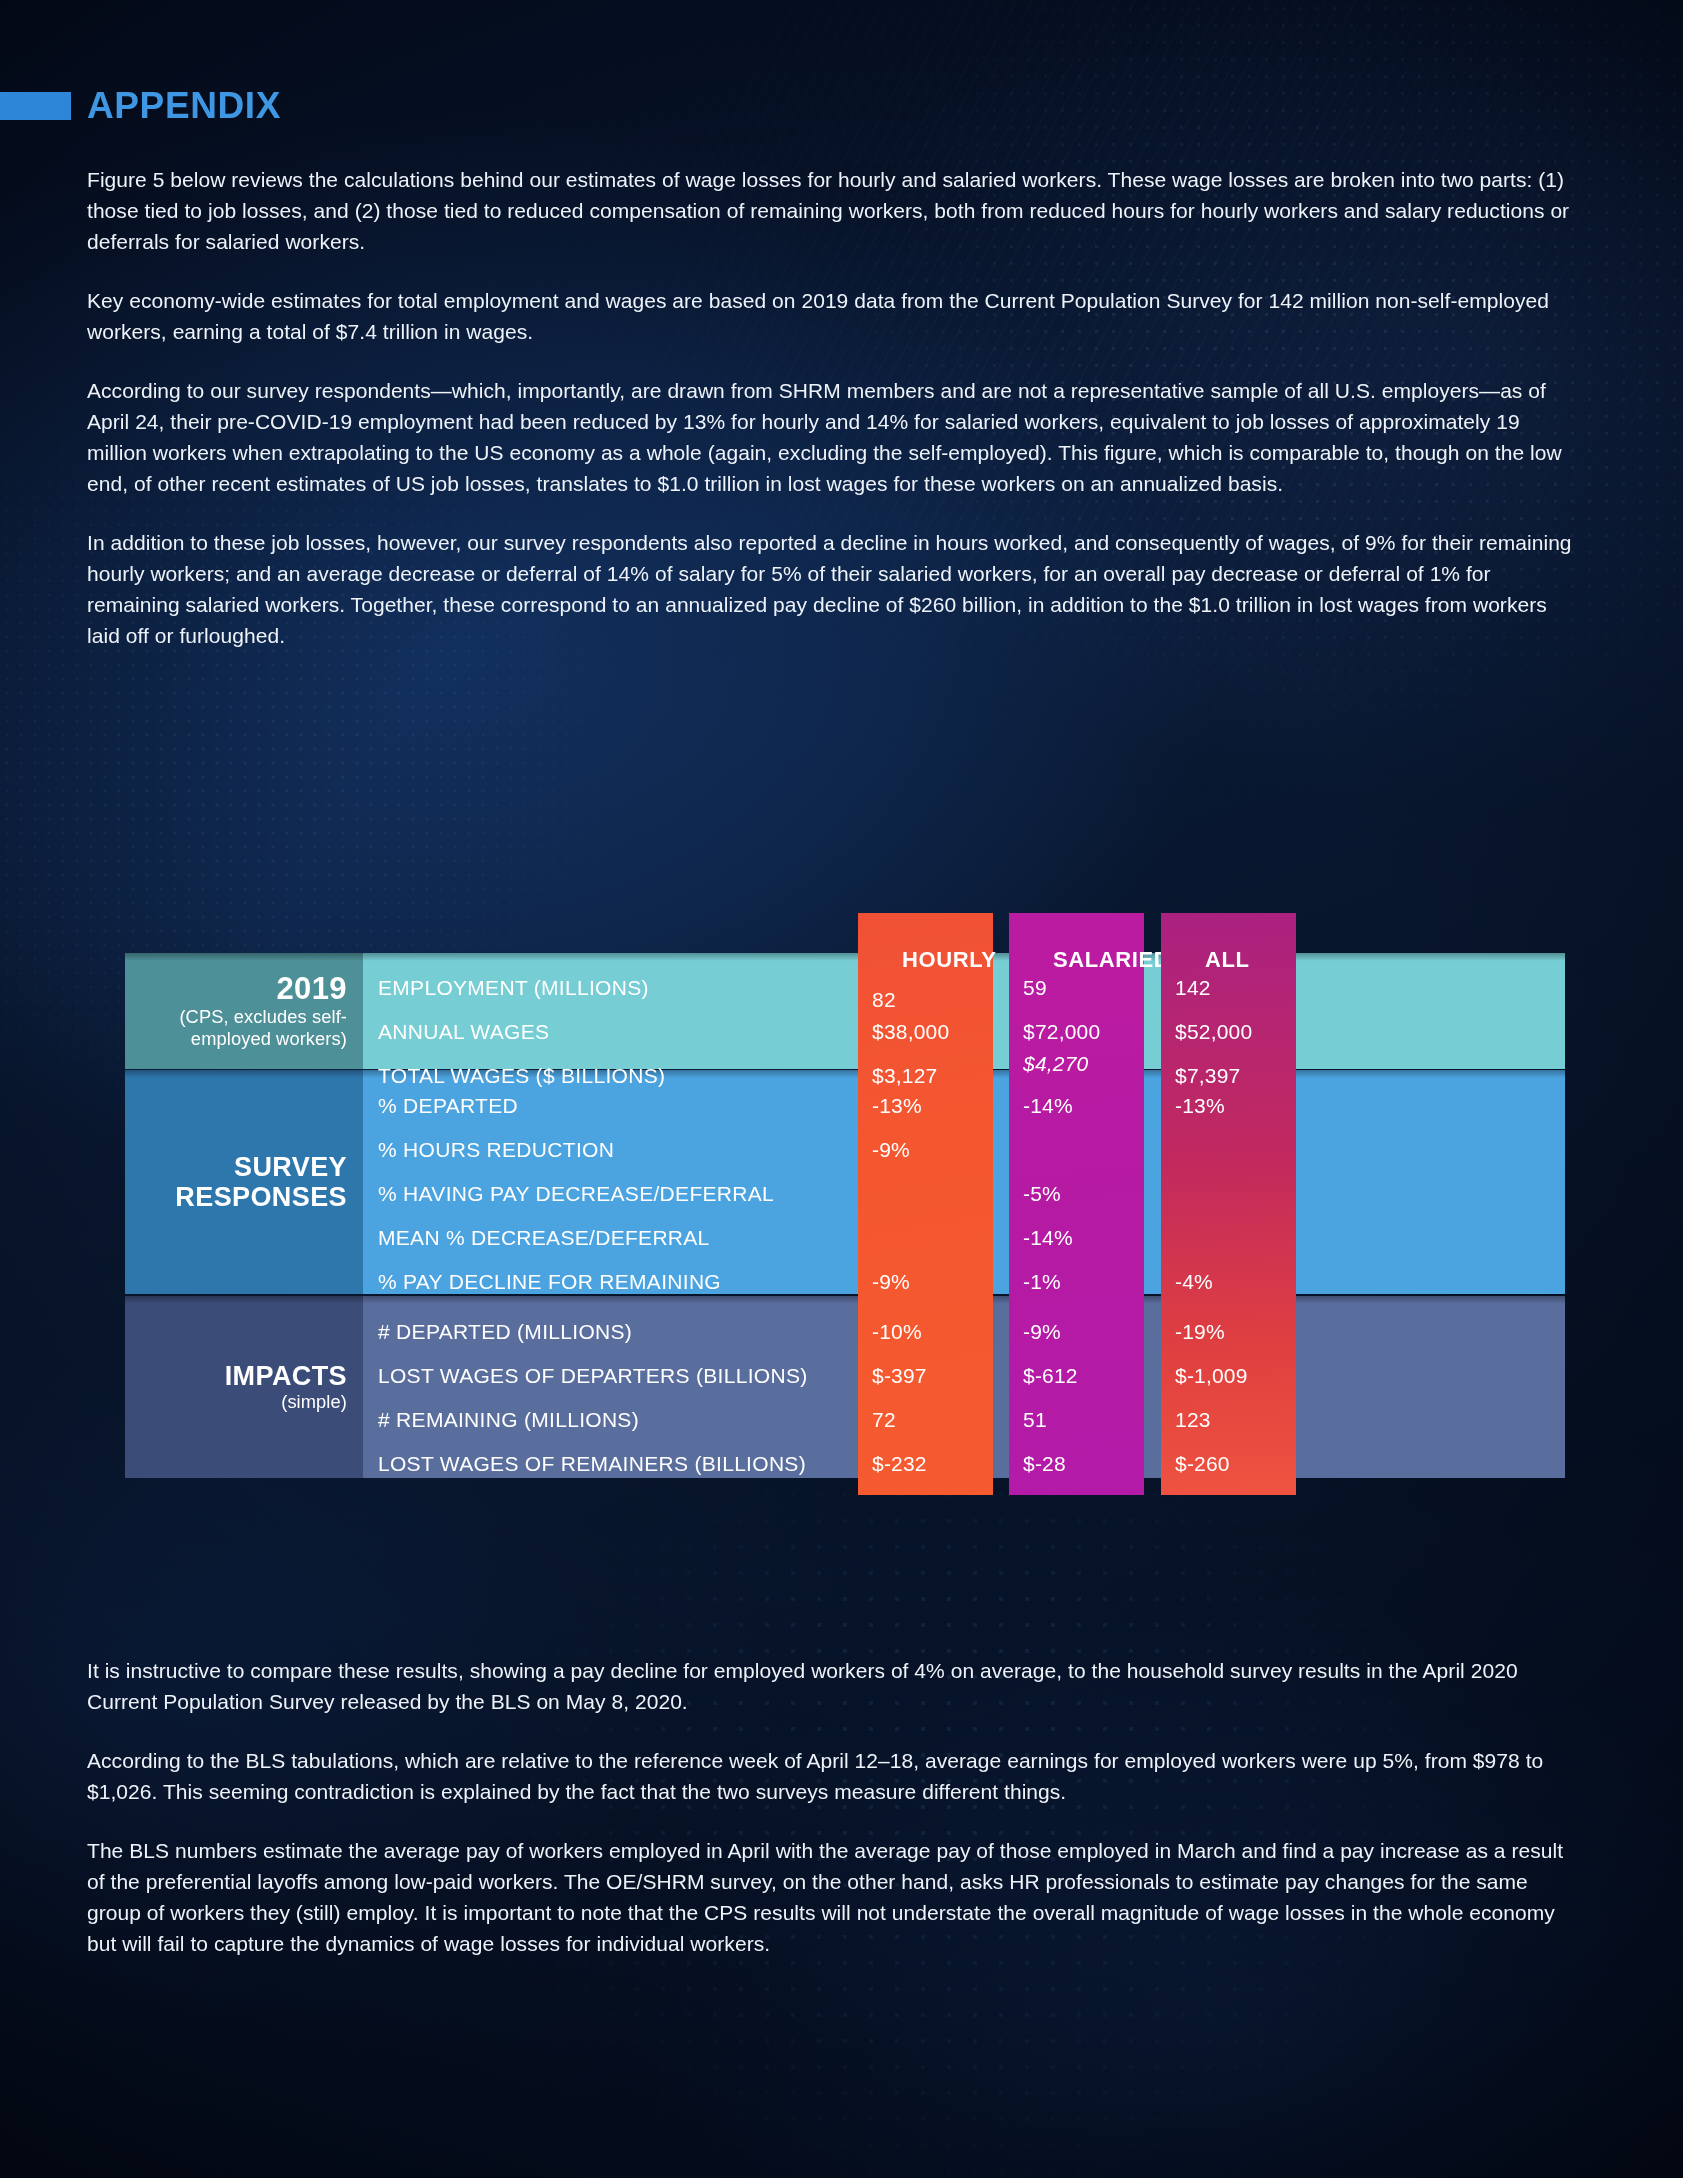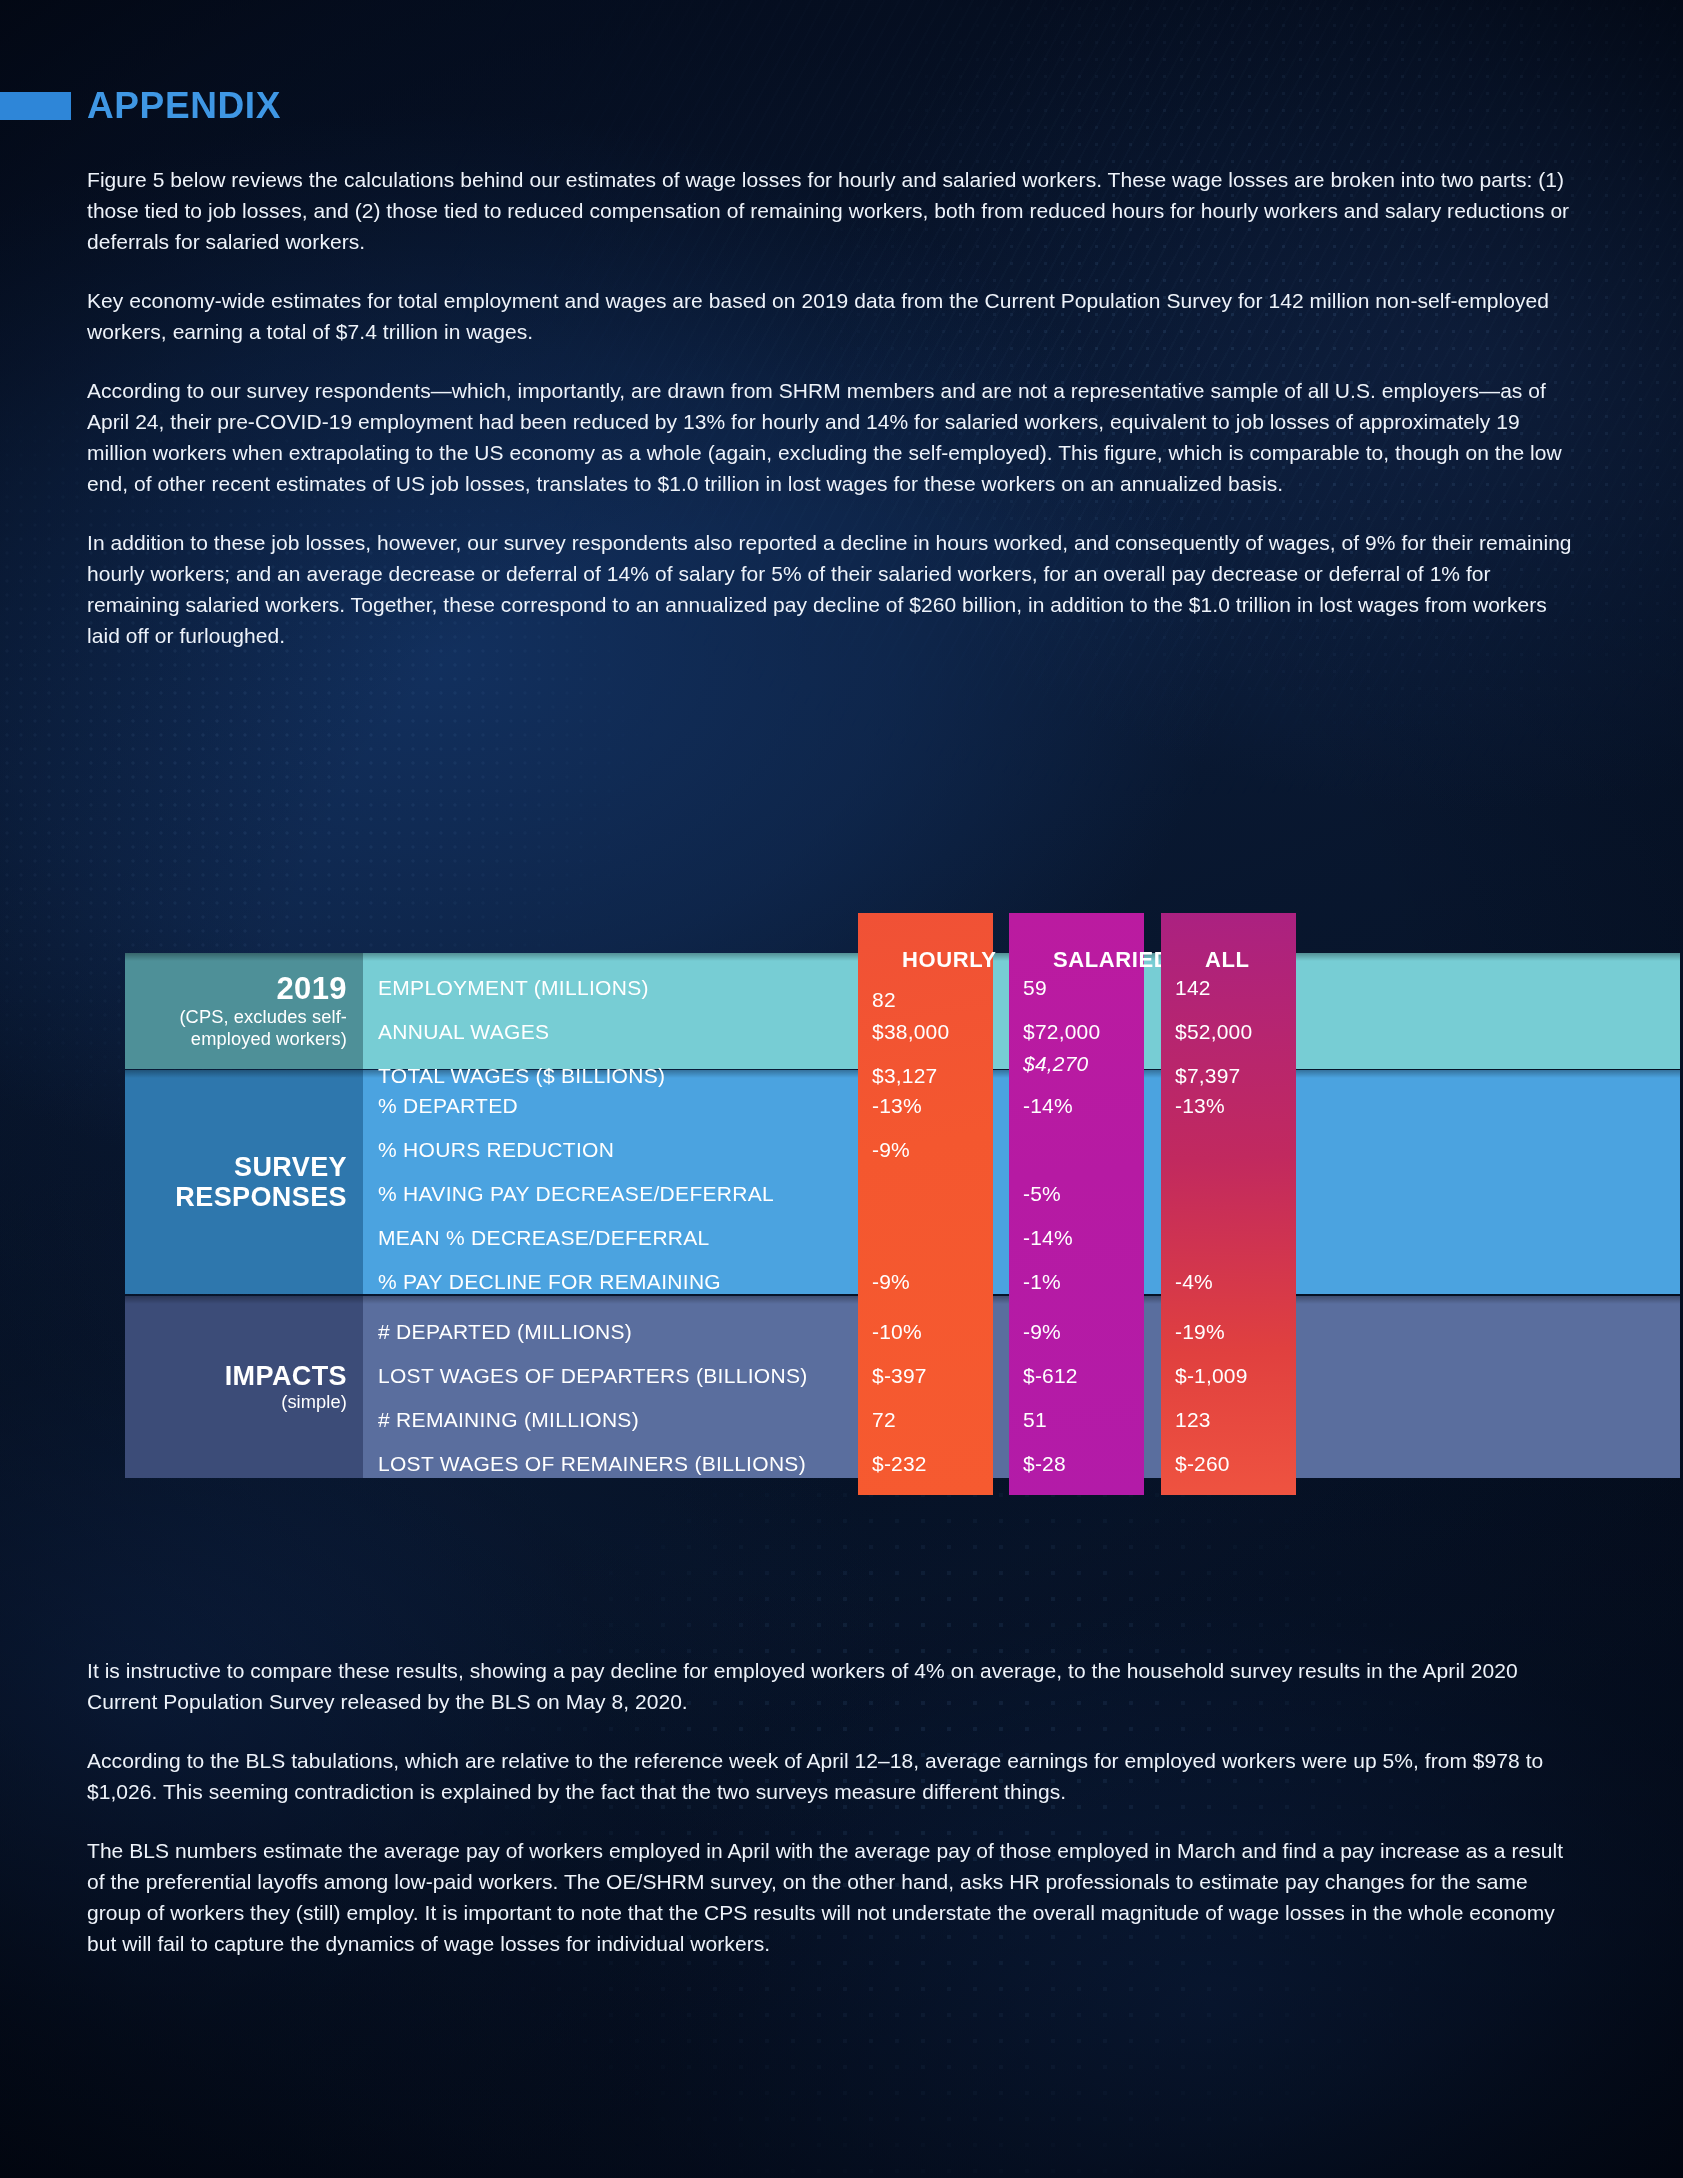--- a/index.html
+++ b/index.html
@@ -105,21 +105,21 @@
 
   
   .figure-table {
     position:absolute;
     left:125px; top:913px;
     width: 1440px; height: 604px;
   }
 
   
   .band {
-    position:absolute; left:0; width:1555px;
+    position:absolute; left:0; width:1440px;
     display:flex;
   }
   .band-label {
     width: 238px;
     flex: 0 0 238px;
     display:flex; flex-direction:column;
     align-items:flex-end; justify-content:center;
     padding: 0 16px 0 10px;
     text-align:right;
     position:relative;

